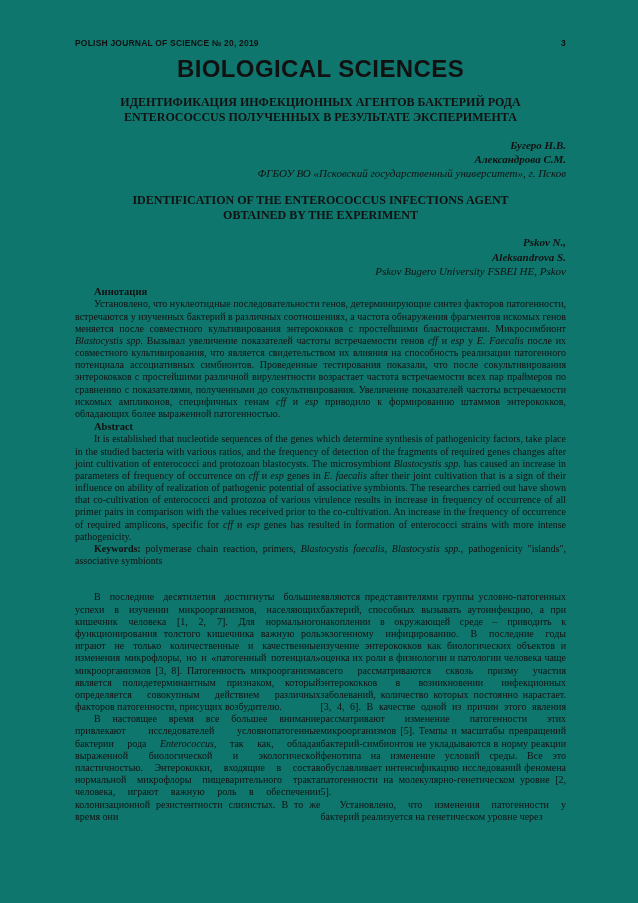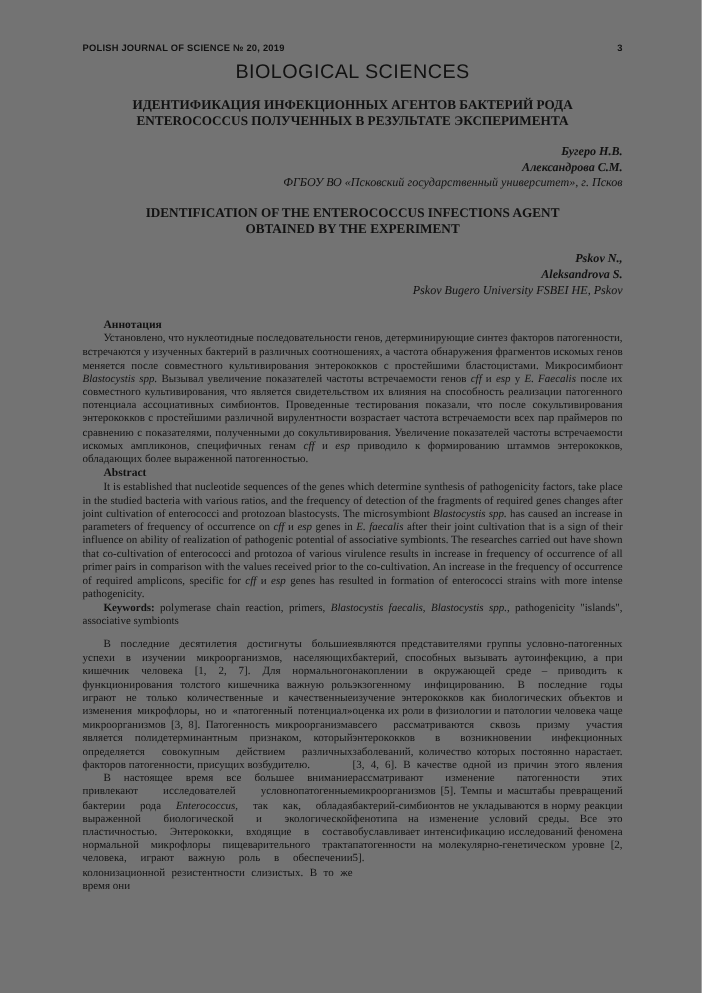--- a/index.html
+++ b/index.html
@@ -1,75 +1,75 @@
 <!DOCTYPE html>
 <html lang="ru"><head>
 <meta charset="utf-8">
 <style>
   * { margin: 0; padding: 0; box-sizing: border-box; }
   html, body { background: #ffffff; }
   .page {
     position: relative;
     width: 638px;
     height: 903px;
-    background: #737373;
+    background: #0f766e;
     color: #111111;
     font-family: "Liberation Serif", serif;
     padding: 38px 72px 26px 75px;
     overflow: hidden;
   }
   .header {
     display: flex;
     justify-content: space-between;
     align-items: baseline;
     font-family: "Liberation Sans", sans-serif;
     font-weight: 700;
     font-size: 8.5px;
     letter-spacing: 0.2px;
   }
   .section-title {
     text-align: center;
     font-family: "Liberation Sans", sans-serif;
-    font-size: 18px;
-    font-weight: 400;
+    font-size: 24px;
+    font-weight: 700;
     letter-spacing: 0.4px;
     margin-top: 7px;
   }
   .title-ru, .title-en {
     text-align: center;
     font-size: 12px;
     font-weight: 700;
     line-height: 1.28;
     margin-top: 12px;
   }
   .title-en { padding: 0 28px; }
   .authors {
     text-align: right;
     margin-top: 12px;
     font-size: 11px;
     line-height: 1.3;
   }
   .author { font-weight: 700; font-style: italic; }
   .affiliation { font-style: italic; }
-  .abs { margin-top: 18px; }
+  .abs { margin-top: 7px; }
   .abs-heading {
     font-weight: 700;
     font-size: 10.5px;
     line-height: 1.25;
     text-indent: 19px;
   }
   .abs-text {
     font-size: 10px;
     line-height: 1.22;
     text-align: justify;
     text-indent: 19px;
   }
   .columns {
     display: flex;
-    margin-top: 9px;
+    margin-top: 24px;
   }
   .col { flex: 1; min-width: 0; }
   .body-p {
     font-size: 10px;
     line-height: 1.22;
     text-align: justify;
     text-indent: 19px;
   }
   .no-indent { text-indent: 0; }
 </style>
@@ -109,16 +109,17 @@
     <p class="abs-text"><b>Keywords:</b> polymerase chain reaction, primers, <i>Blastocystis faecalis</i>, <i>Blastocystis spp.</i>, pathogenicity "islands", associative symbionts</p>
   </div>
 
   <div class="columns">
     <div class="col">
       <p class="body-p">В последние десятилетия достигнуты большие успехи в изучении микроорганизмов, населяющих кишечник человека [1, 2, 7]. Для нормального функционирования толстого кишечника важную роль играют не только количественные и качественные изменения микрофлоры, но и «патогенный потенциал» микроорганизмов [3, 8]. Патогенность микроорганизма является полидетерминантным признаком, который определяется совокупным действием различных факторов патогенности, присущих возбудителю.</p>
       <p class="body-p">В настоящее время все большее внимание привлекают исследователей условнопатогенные бактерии рода <i>Enterococcus</i>, так как, обладая выраженной биологической и экологической пластичностью. Энтерококки, входящие в состав нормальной микрофлоры пищеварительного тракта человека, играют важную роль в обеспечении колонизационной резистентности слизистых. В то же время они</p>
     </div>
     <div class="col">
       <p class="body-p no-indent">являются представителями группы условно-патогенных бактерий, способных вызывать аутоинфекцию, а при накоплении в окружающей среде – приводить к экзогенному инфицированию. В последние годы изучение энтерококков как биологических объектов и оценка их роли в физиологии и патологии человека чаще всего рассматриваются сквозь призму участия энтерококков в возникновении инфекционных заболеваний, количество которых постоянно нарастает. [3, 4, 6]. В качестве одной из причин этого явления рассматривают изменение патогенности этих микроорганизмов [5]. Темпы и масштабы превращений бактерий-симбионтов не укладываются в норму реакции фенотипа на изменение условий среды. Все это обуславливает интенсификацию исследований феномена патогенности на молекулярно-генетическом уровне [2, 5].</p>
+      <p class="body-p">Установлено, что изменения патогенности у бактерий реализуется на генетическом уровне через</p>
     </div>
   </div>
 
 </div>
 
 </body></html>

